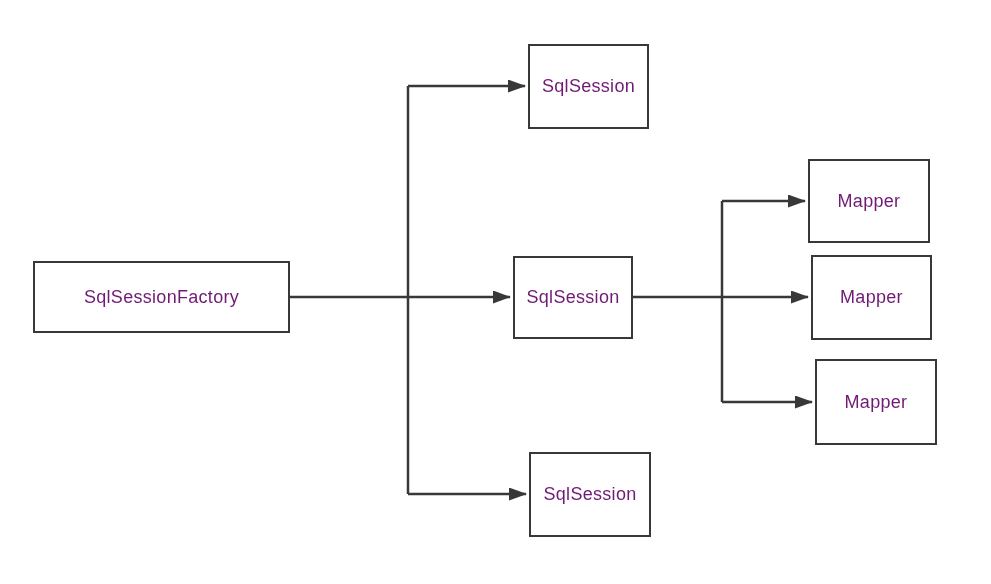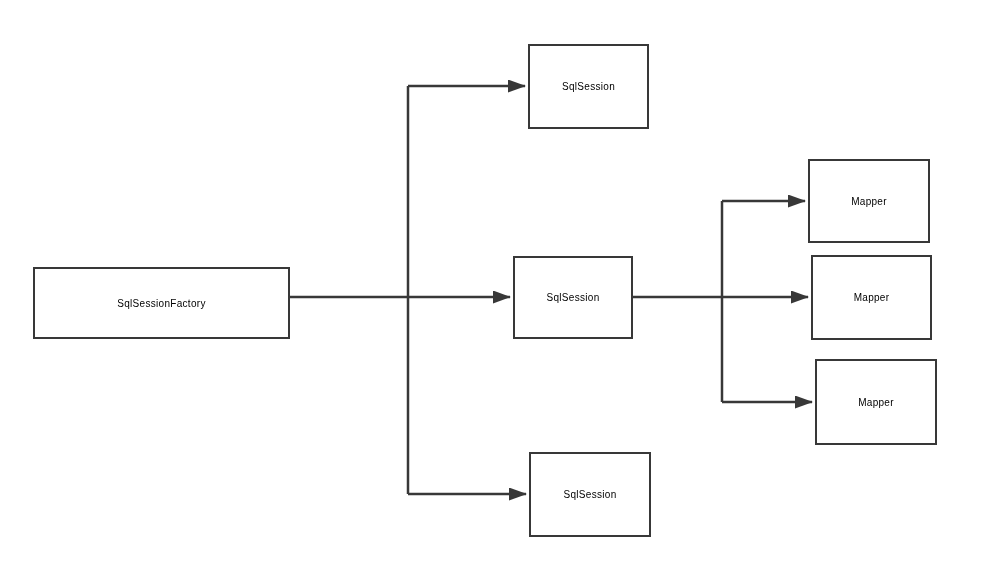--- a/index.html
+++ b/index.html
@@ -23,27 +23,27 @@
     height: 584px;
   }
   .node {
     position: absolute;
     box-sizing: border-box;
     background: #ffffff;
     border: 2px solid #383838;
     display: flex;
     align-items: center;
     justify-content: center;
-    color: #000000;
-    font-size: 10px;
+    color: #701a75;
+    font-size: 18px;
     letter-spacing: 0.3px;
     text-align: center;
   }
   
-  .node-factory        { left: 33px;  top: 267px; width: 257px; height: 72px; }
+  .node-factory        { left: 33px;  top: 261px; width: 257px; height: 72px; }
   .node-session-top    { left: 528px; top: 44px;  width: 121px; height: 85px; }
   .node-session-middle { left: 513px; top: 256px; width: 120px; height: 83px; }
   .node-session-bottom { left: 529px; top: 452px; width: 122px; height: 85px; }
   .node-mapper-top     { left: 808px; top: 159px; width: 122px; height: 84px; }
   .node-mapper-middle  { left: 811px; top: 255px; width: 121px; height: 85px; }
   .node-mapper-bottom  { left: 815px; top: 359px; width: 122px; height: 86px; }
 </style>
 </head>
 <body>
 

